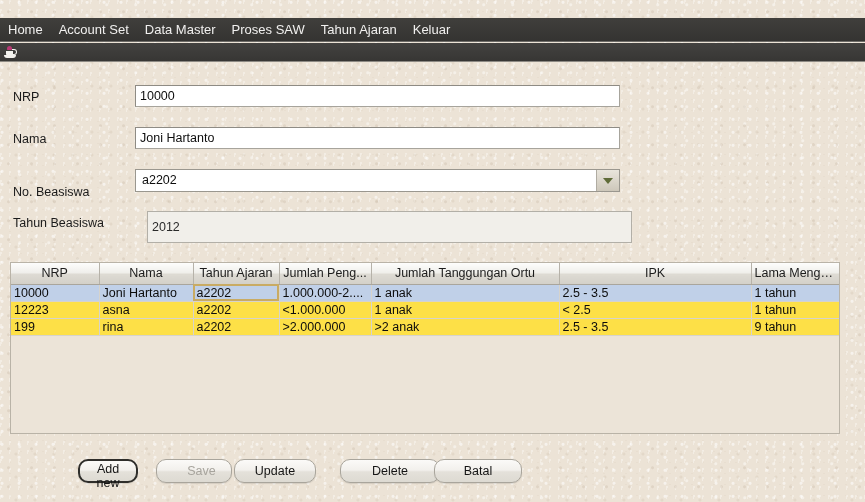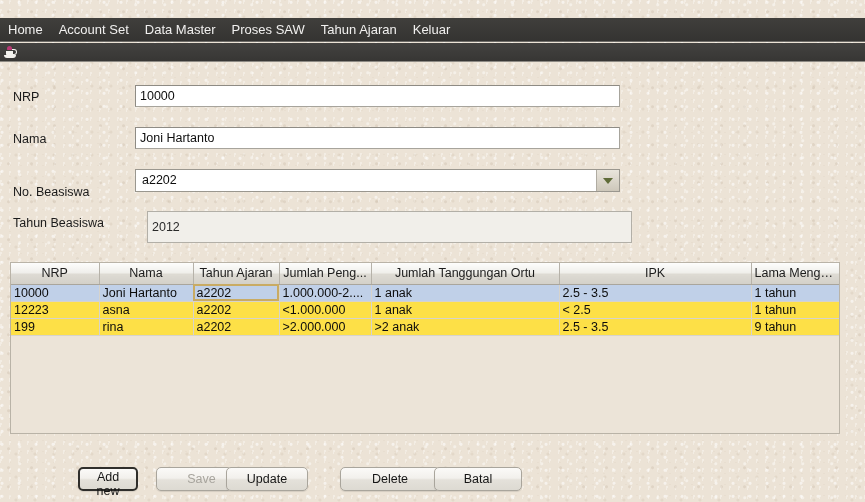--- a/index.html
+++ b/index.html
@@ -193,26 +193,25 @@
   table.grid tr.selected td { background: #c0d0e8; }
   table.grid td.focus-cell {
     outline: 2px solid #c9ab63; outline-offset: -2px;
   }
 
   
   .btn {
     position: absolute; box-sizing: border-box; height: 24px;
     background: linear-gradient(180deg,#fbfaf8 0%,#f2f0ec 46%,#e4e1da 54%,#dddad2 100%);
     border: 1px solid #a9a59c;
-    border-radius: 5px;
+    border-radius: 10px;
     font-family: "Liberation Sans", sans-serif;
     font-size: 12.5px; color: #151515;
     cursor: default;
     box-shadow: 0 1px 1px rgba(0,0,0,.10);
-    margin-top: 8px;
   }
   .btn.focused { border: 2px solid #2f2e2b; }
   .btn.disabled { color: #a7a49d; padding-left: 21px; }
 </style>
 </head>
 <body>
 
 <div id="app">
 
 
@@ -300,17 +299,17 @@
             <td>&gt;2 anak</td>
             <td>2.5 - 3.5</td>
             <td>9 tahun</td>
           </tr>
         </tbody>
     </table>
   </div>
 
   <button class="btn focused" style="left:78px;  top:459px; width:60px;">Add new</button>
   <button class="btn disabled" style="left:156px; top:459px; width:76px;">Save</button>
-  <button class="btn" style="left:226px; top:459px; width:82px;">Update</button>
+  <button class="btn" style="left:234px; top:459px; width:82px;">Update</button>
   <button class="btn" style="left:340px; top:459px; width:100px;">Delete</button>
   <button class="btn" style="left:434px; top:459px; width:88px;">Batal</button>
 
 </div>
 
 </body></html>

